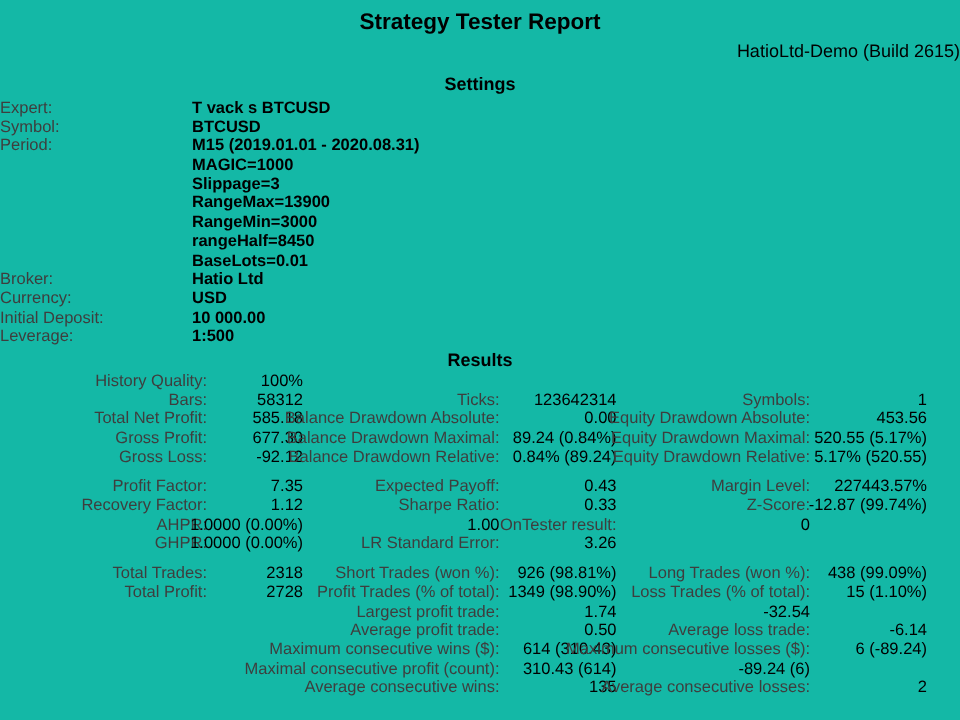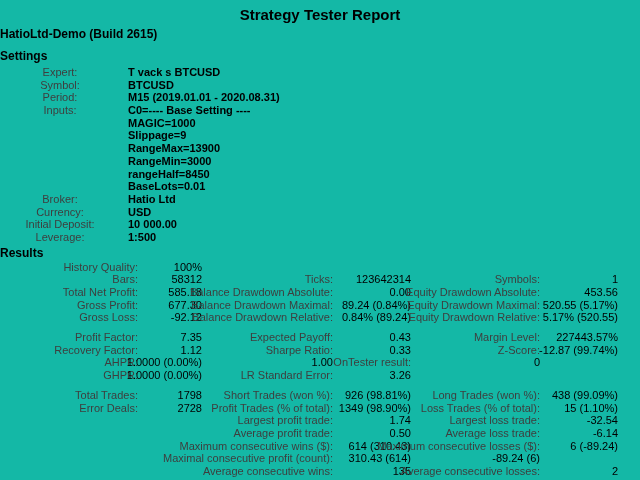--- a/index.html
+++ b/index.html
@@ -6,35 +6,36 @@
   .page{
     width:640px;height:480px;background:#14b8a6;overflow:hidden;
     font-family:"Liberation Sans","DejaVu Sans",sans-serif;color:#000;
     position:relative;
   }
   .title{
     text-align:center;font-weight:bold;font-size:15px;line-height:17px;
     padding-top:6px;
   }
   .subtitle{
-    text-align:left;font-weight:bold;font-size:12px;line-height:13px;
+    text-align:right;font-weight:normal;font-size:12px;line-height:13px;
     margin-top:5px;
+    margin-left:48px;
   }
   .section-heading{
-    text-align:left;font-weight:bold;font-size:12px;line-height:13px;
+    text-align:center;font-weight:bold;font-size:12px;line-height:13px;
   }
   .settings-heading{margin-top:9px;}
   .results-heading{margin-top:3px;}
   
   .settings-table{margin-top:3px;}
   .s-row{
     display:grid;grid-template-columns:120px 1fr;
     height:12.7px;line-height:12.7px;font-size:11px;
   }
-  .s-label{text-align:center;color:#3e3e3e;white-space:nowrap;}
+  .s-label{text-align:left;color:#3e3e3e;white-space:nowrap;}
   .s-value{font-weight:bold;padding-left:8px;white-space:nowrap;}
   
   .results-table{margin-top:1px;}
   .r-block + .r-block{margin-top:7px;}
   .r-row{
     display:grid;grid-template-columns:138px 64px 131px 78px 129px 78px;
     height:12.7px;line-height:12.7px;font-size:11px;
   }
   .cell{position:relative;height:12.7px;}
   .cell > span{
@@ -58,30 +59,26 @@
       </div>
       <div class="s-row">
         <div class="s-label">Symbol:</div>
         <div class="s-value">BTCUSD</div>
       </div>
       <div class="s-row">
         <div class="s-label">Period:</div>
         <div class="s-value">M15 (2019.01.01 - 2020.08.31)</div>
       </div>
       <div class="s-row">
-        <div class="s-label">Inputs:</div>
-        <div class="s-value">C0=---- Base Setting ----</div>
-      </div>
-      <div class="s-row">
         <div class="s-label"></div>
         <div class="s-value">MAGIC=1000</div>
       </div>
       <div class="s-row">
         <div class="s-label"></div>
-        <div class="s-value">Slippage=9</div>
+        <div class="s-value">Slippage=3</div>
       </div>
       <div class="s-row">
         <div class="s-label"></div>
         <div class="s-value">RangeMax=13900</div>
       </div>
       <div class="s-row">
         <div class="s-label"></div>
         <div class="s-value">RangeMin=3000</div>
       </div>
       <div class="s-row">
@@ -292,38 +289,38 @@
             <span></span>
           </div>
         </div>
       </div>
       <div class="r-block">
         <div class="r-row">
           <div class="cell lbl">
             <span>Total Trades:</span>
           </div>
           <div class="cell val">
-            <span>1798</span>
+            <span>2318</span>
           </div>
           <div class="cell lbl">
             <span>Short Trades (won %):</span>
           </div>
           <div class="cell val">
             <span>926 (98.81%)</span>
           </div>
           <div class="cell lbl">
             <span>Long Trades (won %):</span>
           </div>
           <div class="cell val">
             <span>438 (99.09%)</span>
           </div>
         </div>
         <div class="r-row">
           <div class="cell lbl">
-            <span>Error Deals:</span>
+            <span>Total Profit:</span>
           </div>
           <div class="cell val">
             <span>2728</span>
           </div>
           <div class="cell lbl">
             <span>Profit Trades (% of total):</span>
           </div>
           <div class="cell val">
             <span>1349 (98.90%)</span>
           </div>
@@ -339,23 +336,20 @@
             <span></span>
           </div>
           <div class="cell val">
             <span></span>
           </div>
           <div class="cell lbl">
             <span>Largest profit trade:</span>
           </div>
           <div class="cell val">
             <span>1.74</span>
-          </div>
-          <div class="cell lbl">
-            <span>Largest loss trade:</span>
           </div>
           <div class="cell val">
             <span>-32.54</span>
           </div>
         </div>
         <div class="r-row">
           <div class="cell lbl">
             <span></span>
           </div>
           <div class="cell val">

